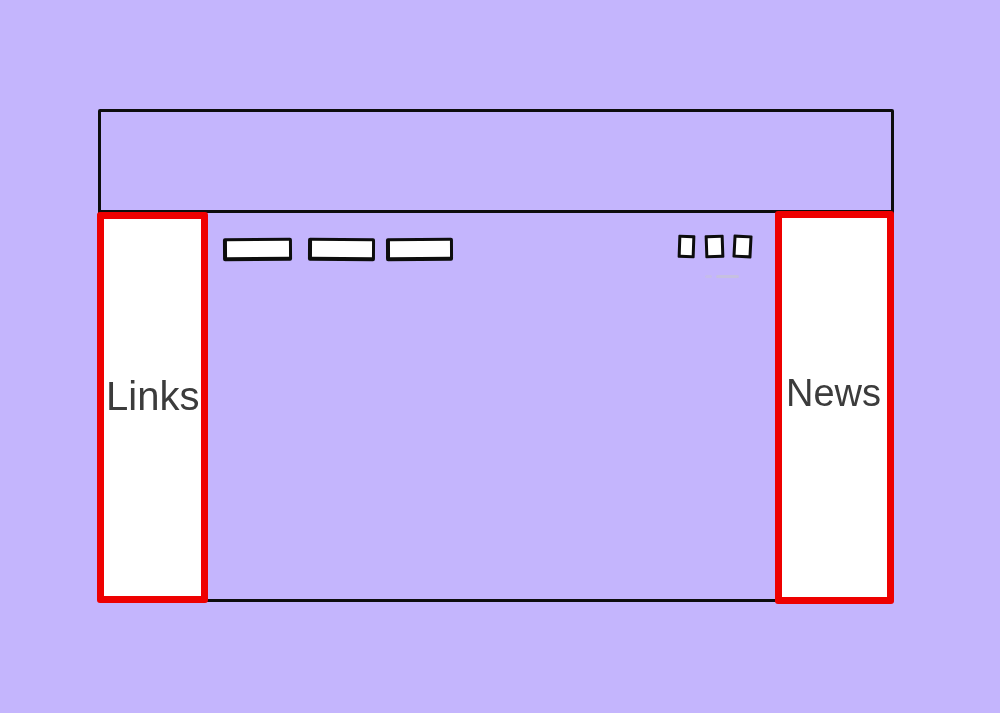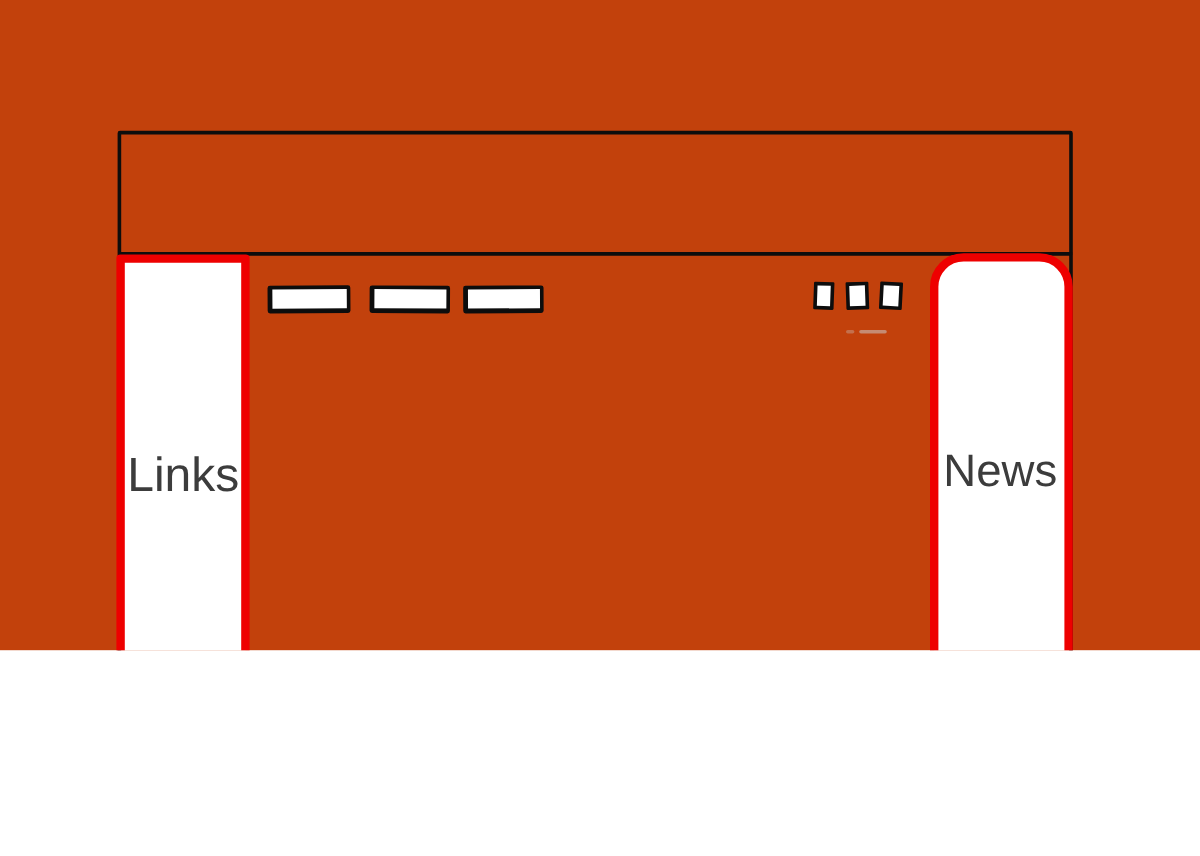--- a/index.html
+++ b/index.html
@@ -3,22 +3,22 @@
 <meta charset="utf-8">
 <style>
   html, body {
     margin: 0;
     padding: 0;
     background: #ffffff;
   }
   .canvas {
     position: relative;
     width: 1000px;
-    height: 542px;
-    background: #c2410c;
+    height: 713px;
+    background: #c4b5fd;
     overflow: hidden;
     font-family: "Liberation Sans", sans-serif;
   }
   
   .sketch-box {
     position: absolute;
     box-sizing: border-box;
     border: 3px solid #0d0d0d;
     border-radius: 2px;
     background: transparent;
@@ -92,21 +92,20 @@
     left: 97px;
     top: 212px;
     width: 111px;
     height: 391px;
   }
   .red-right {
     left: 775px;
     top: 211px;
     width: 119px;
     height: 393px;
-    border-radius: 28px;
   }
   .side-label {
     position: absolute;
     color: #3c3c3c;
     white-space: nowrap;
     line-height: 1;
   }
   .red-left .side-label {
     left: 2px;
     top: 157px;

